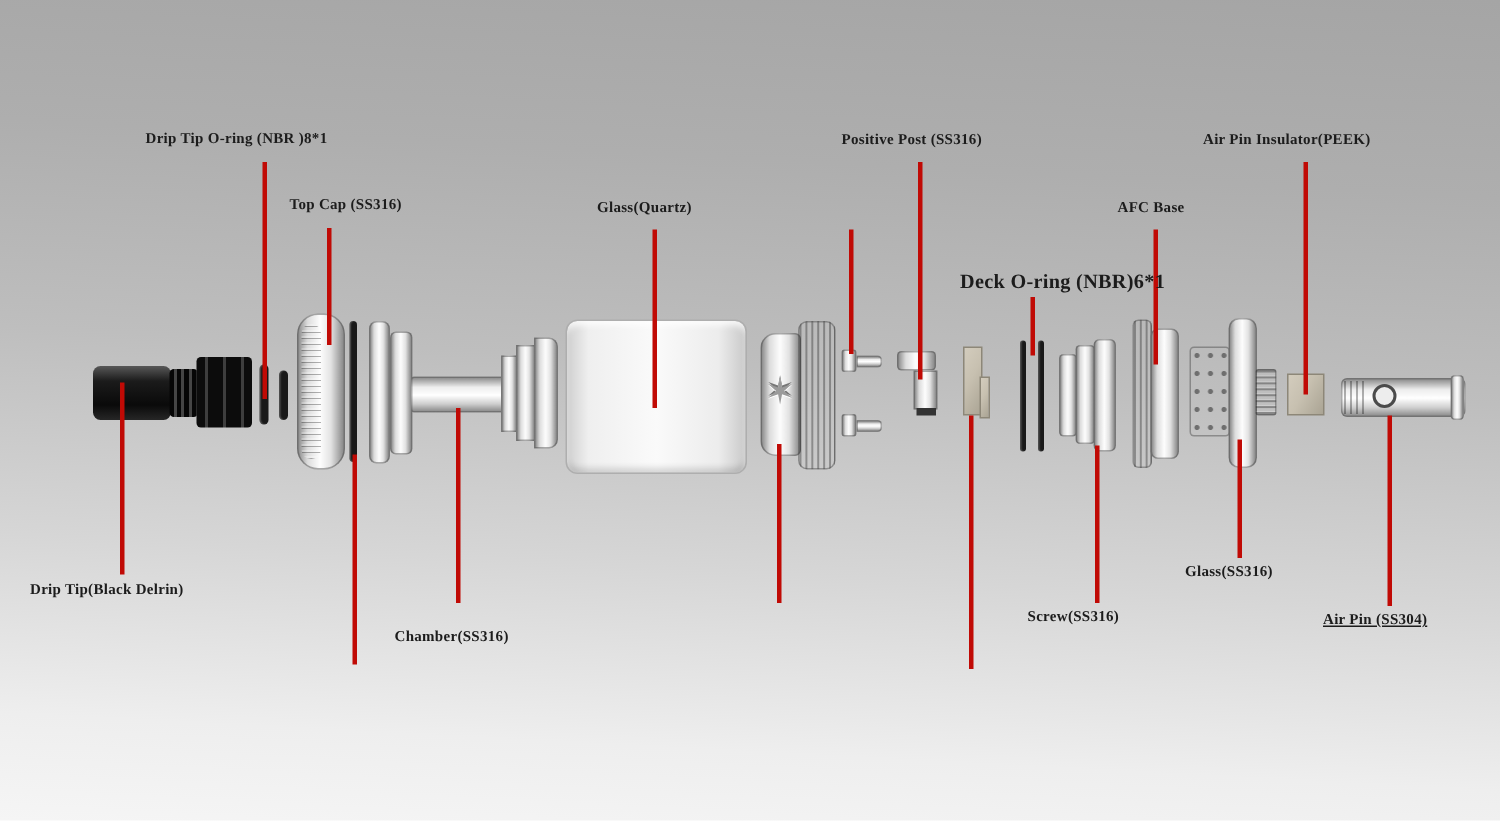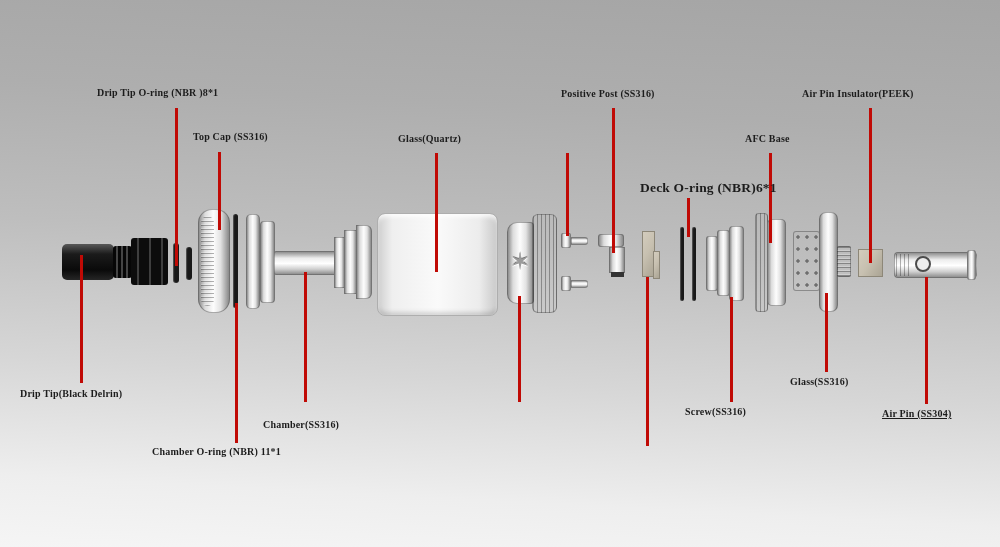--- a/index.html
+++ b/index.html
@@ -51,21 +51,20 @@
 
   <div class="lbl" style="left:97px;top:87px;">Drip Tip O-ring (NBR )8*1</div>
   <div class="lbl" style="left:193px;top:131px;">Top Cap (SS316)</div>
   <div class="lbl" style="left:398px;top:133px;text-align:center;">Glass(Quartz)</div>
   <div class="lbl" style="left:561px;top:88px;text-align:center;">Positive Post (SS316)</div>
   <div class="lbl sm" style="left:640px;top:180px;">Deck O-ring (NBR)6*1</div>
   <div class="lbl" style="left:745px;top:133px;">AFC Base</div>
   <div class="lbl" style="left:20px;top:388px;">Drip Tip(Black Delrin)</div>
   <div class="lbl" style="left:802px;top:88px;">Air Pin Insulator(PEEK)</div>
   <div class="lbl" style="left:263px;top:406px;margin-top:13px;">Chamber(SS316)</div>
-  <div class="lbl" style="left:152px;top:446px;">Chamber O-ring (NBR) 11*1</div>
   <div class="lbl" style="left:685px;top:406px;">Screw(SS316)</div>
   <div class="lbl" style="left:790px;top:376px;">Glass(SS316)</div>
   <div class="lbl" style="left:882px;top:408px;text-decoration:underline;">Air Pin (SS304)</div>
 
   <div class="leader" style="left:175px;top:108px;height:158px;"></div>
   <div class="leader" style="left:218px;top:152px;height:78px;"></div>
   <div class="leader" style="left:435px;top:153px;height:119px;"></div>
   <div class="leader" style="left:566px;top:153px;height:83px;"></div>
   <div class="leader" style="left:612px;top:108px;height:145px;"></div>
   <div class="leader" style="left:687px;top:198px;height:39px;"></div>

